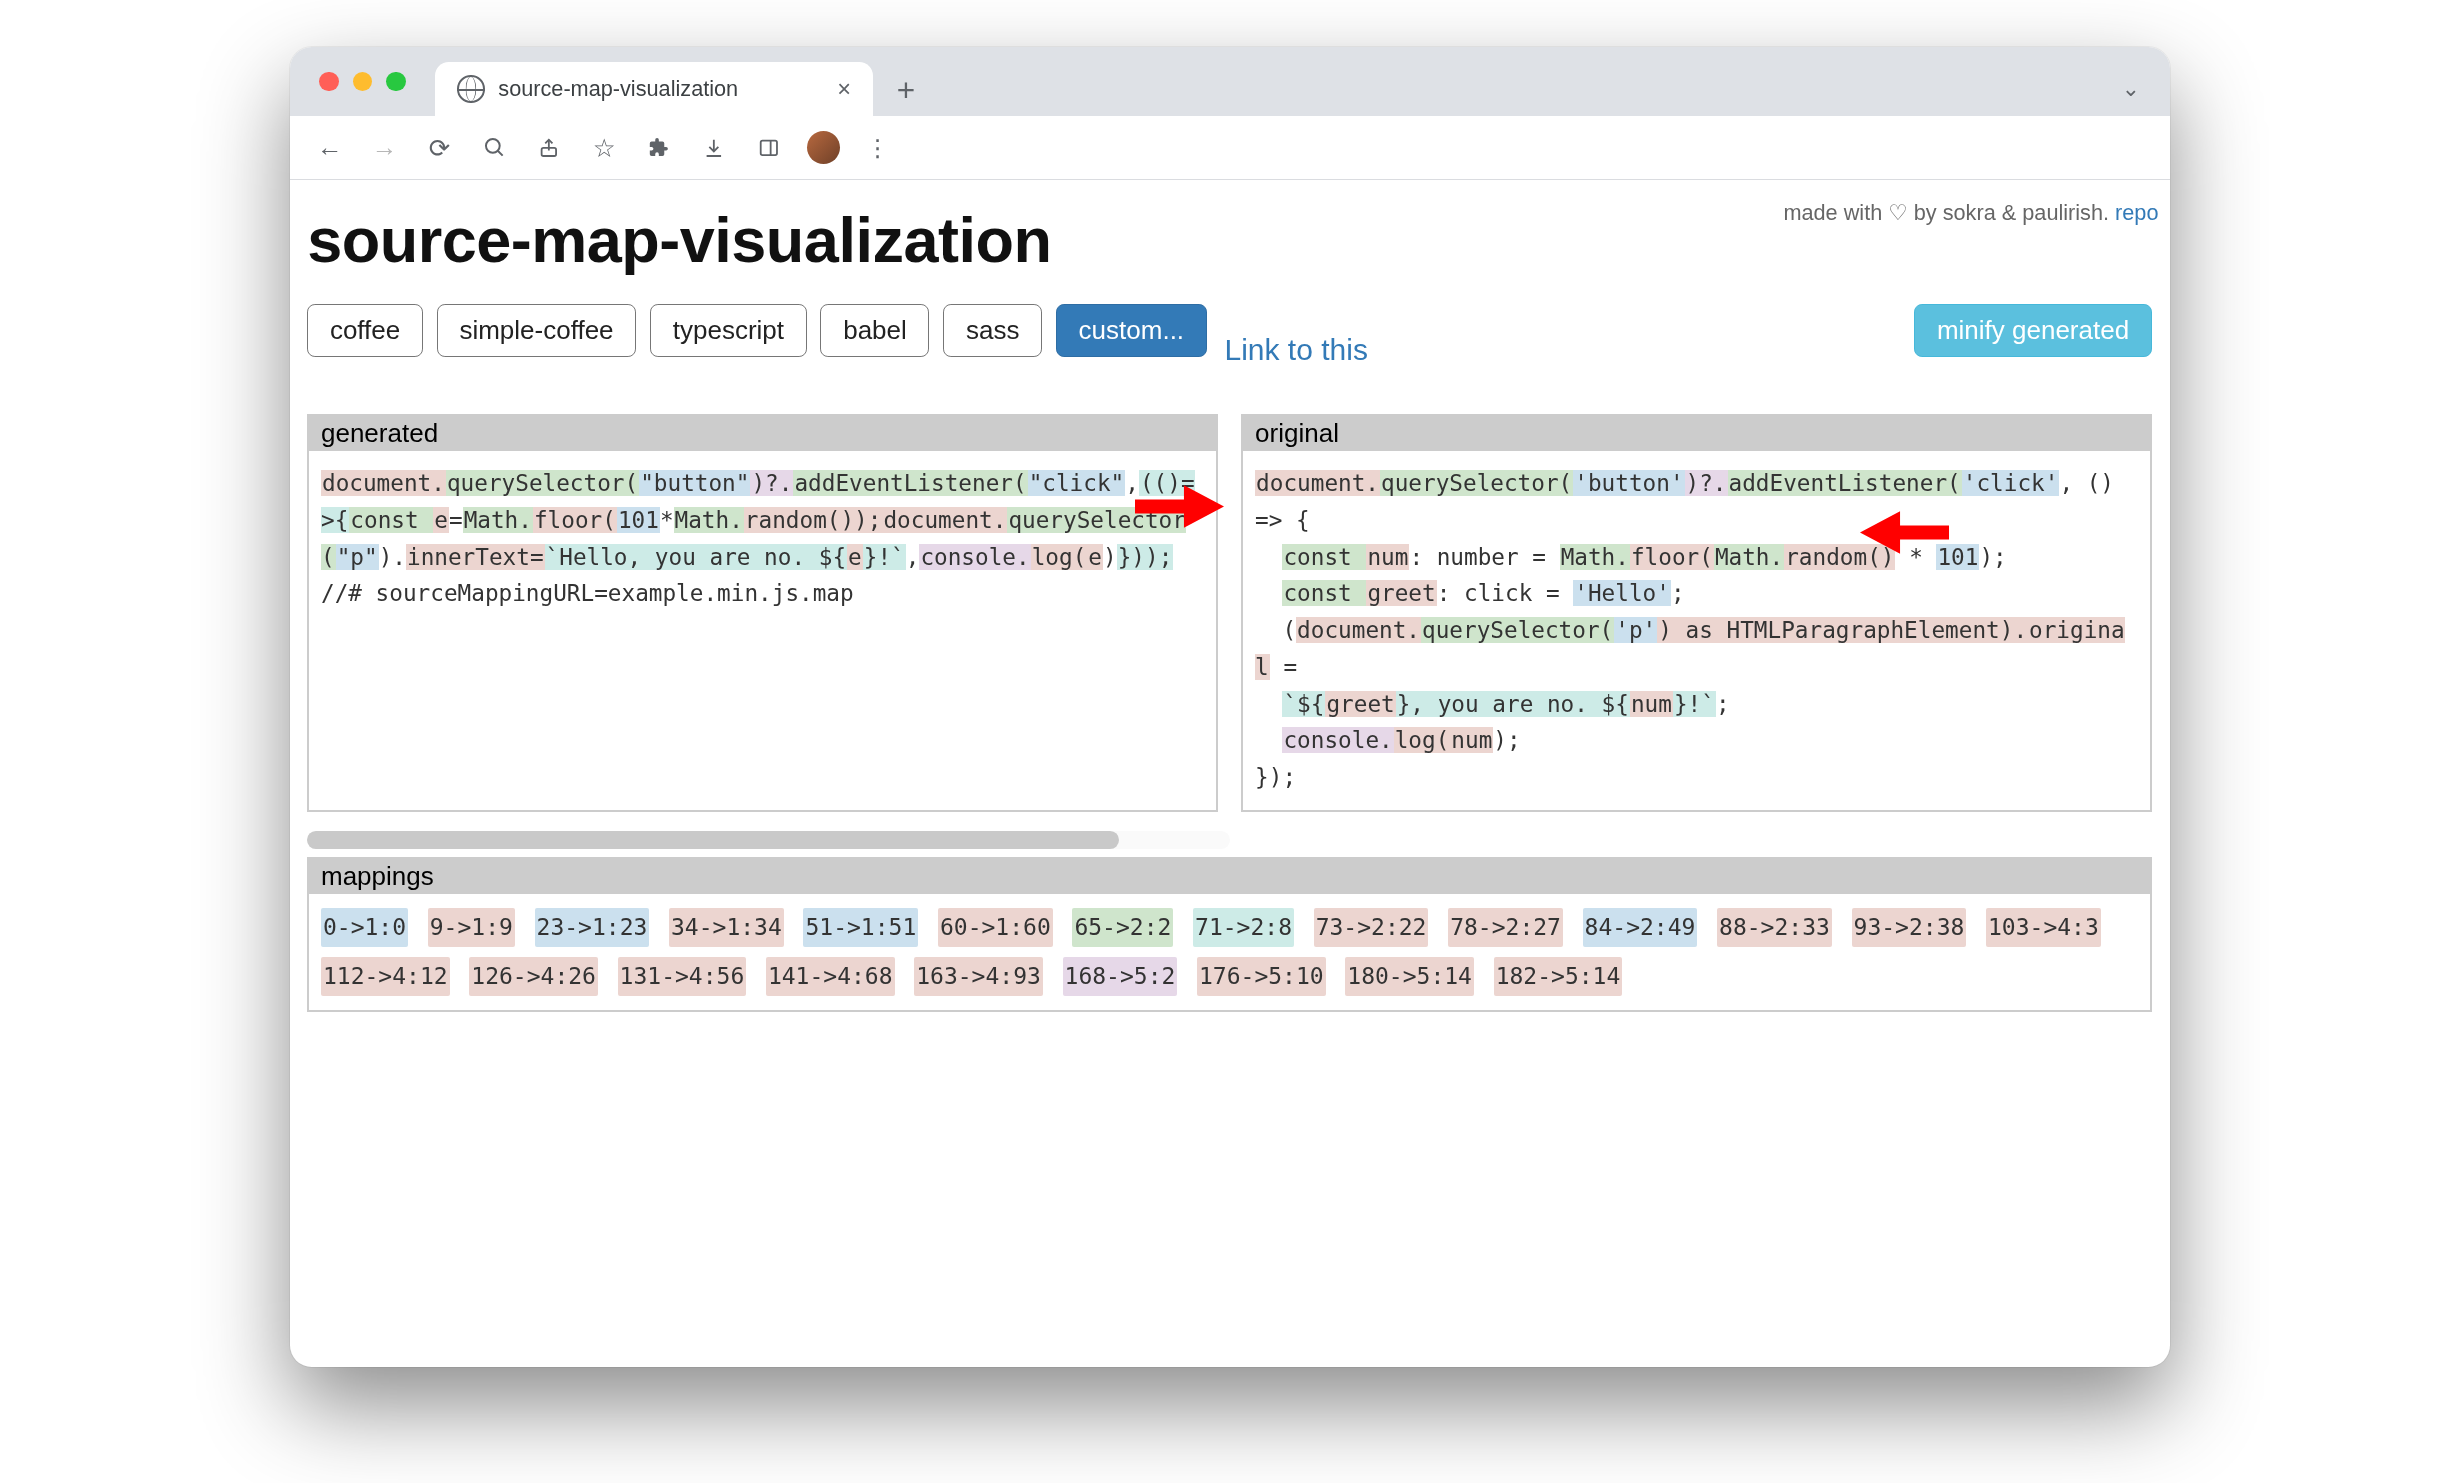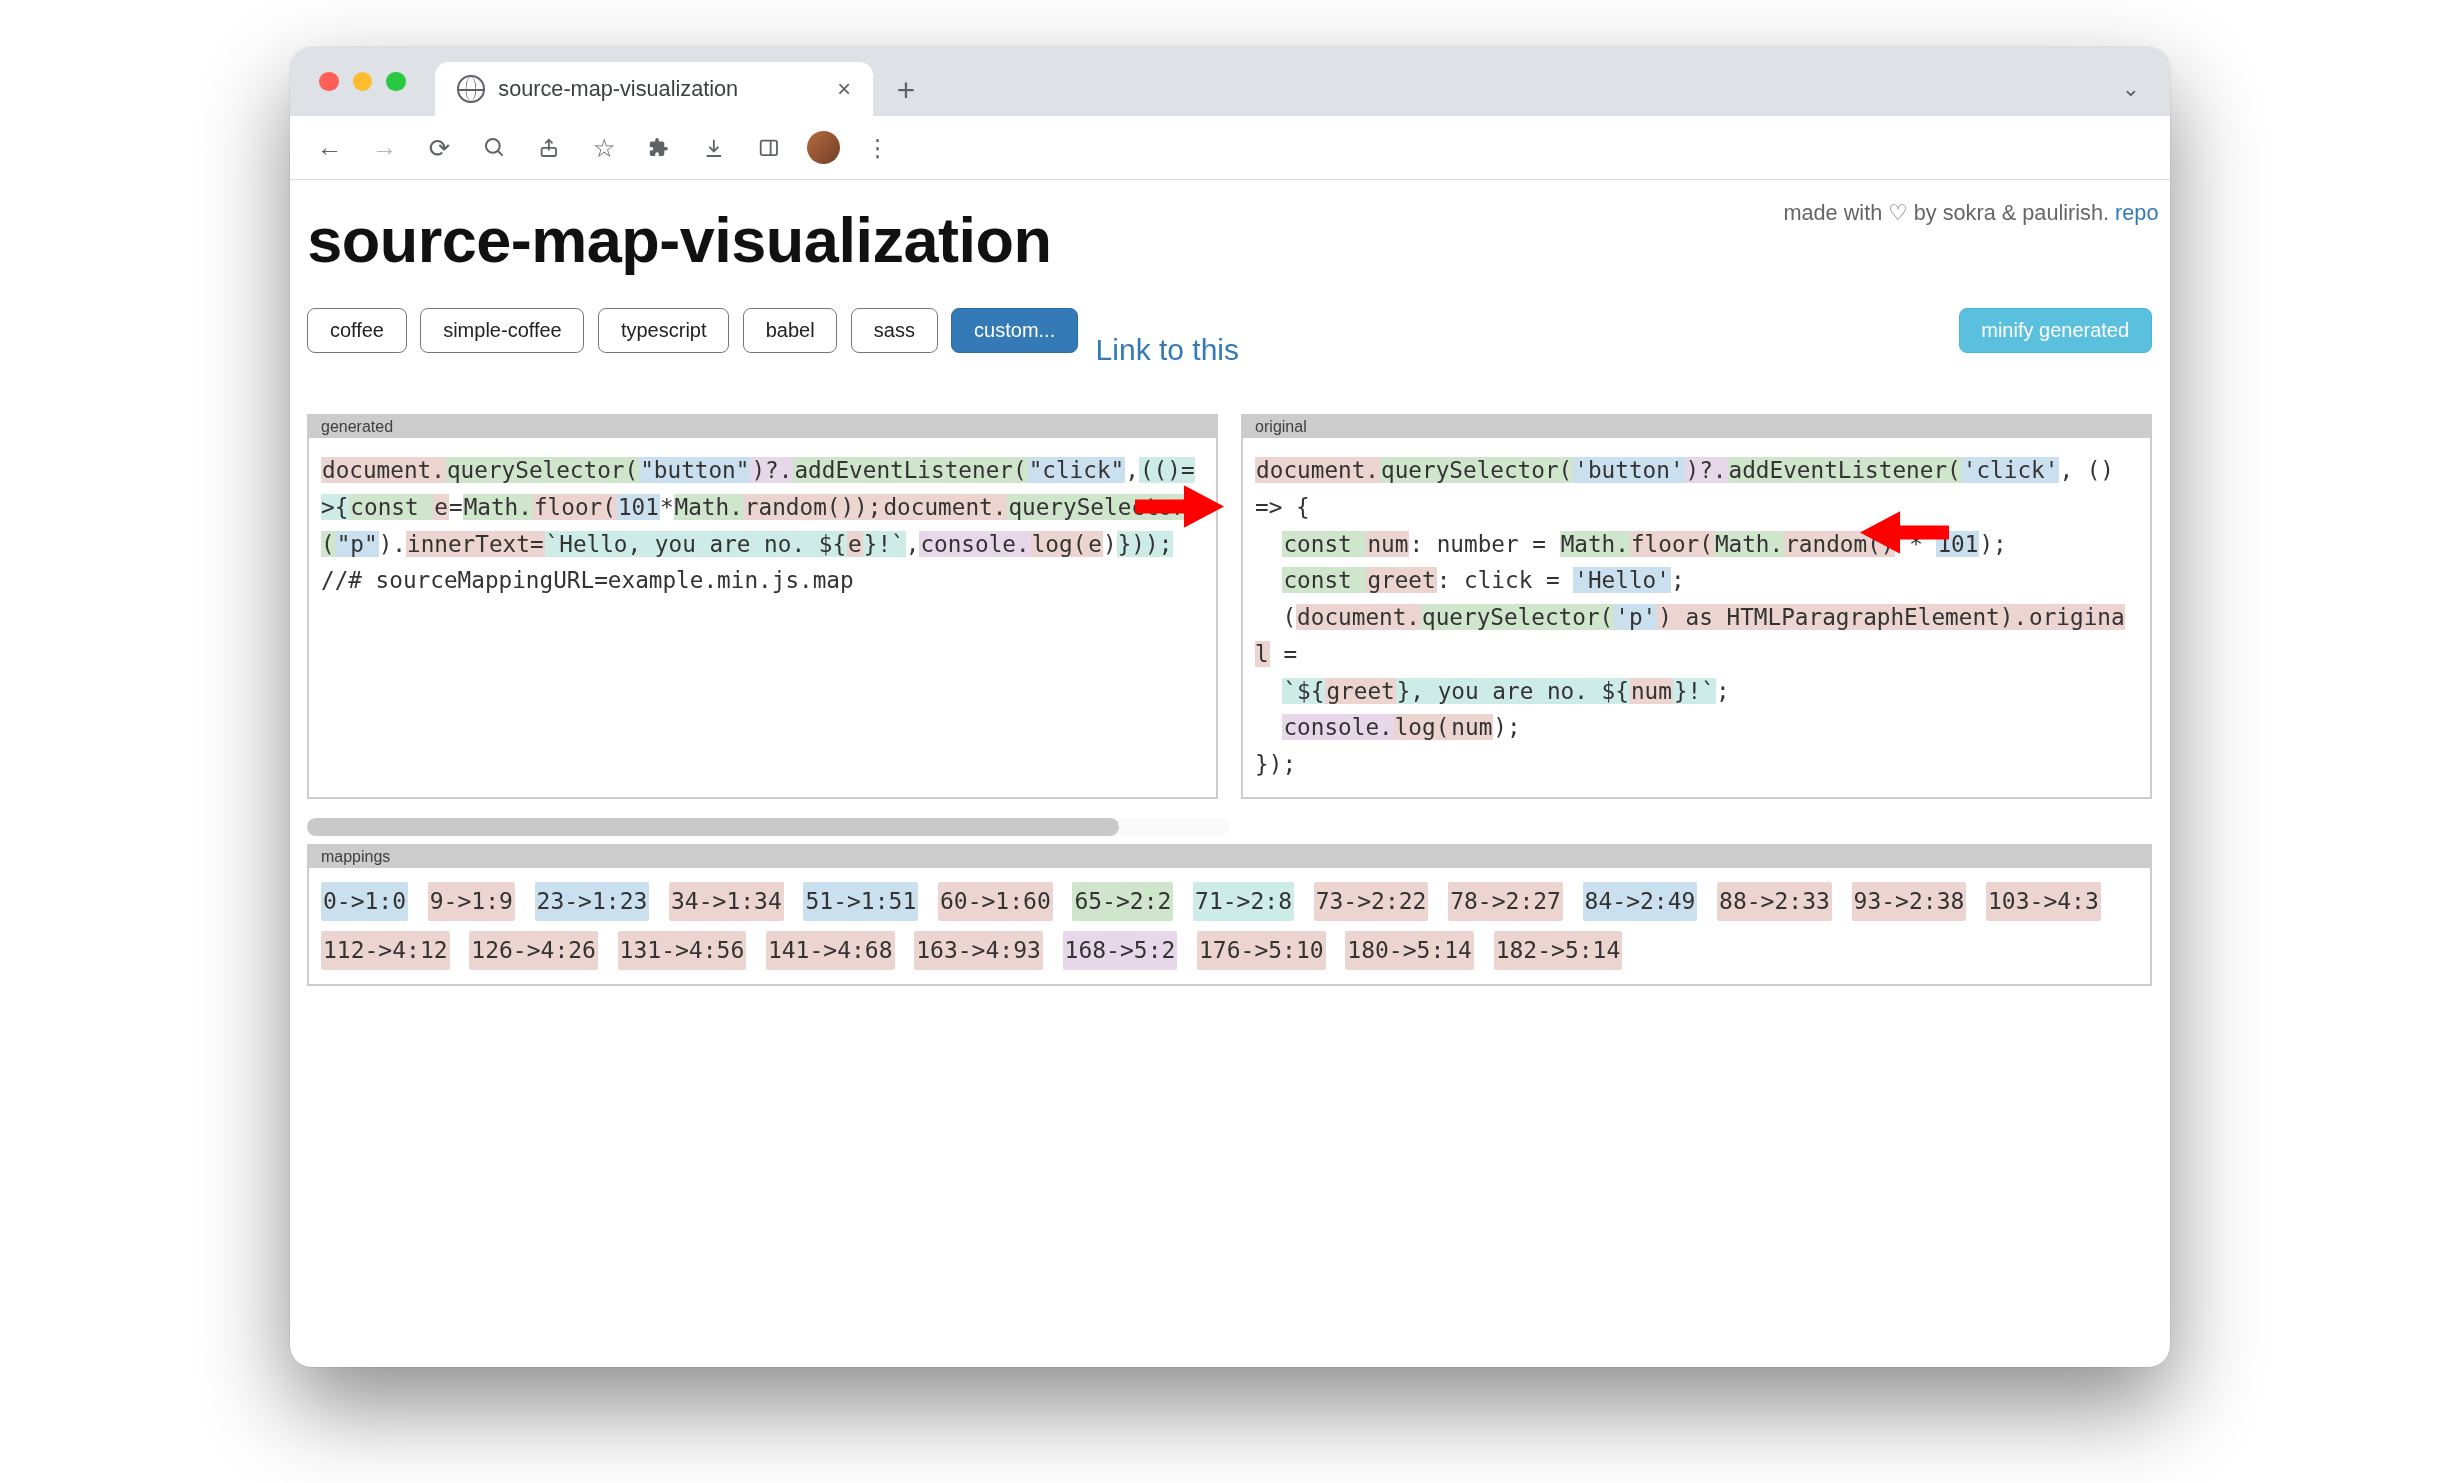--- a/index.html
+++ b/index.html
@@ -73,29 +73,29 @@
   .avatar{width:33px;height:33px;border-radius:50%;background:linear-gradient(135deg,#b8693f,#6f4028);}
   .kebab{font-size:23.6px;letter-spacing:2px;color:#5f6368;}
 
   
   .page{padding:17.7px 17.7px 0 17.7px;position:relative;height:calc(100% - 132px);box-sizing:border-box;}
   .credits{position:absolute;top:19.7px;right:11px;font-size:21.7px;color:#666;}
   .credits a{color:var(--link-blue);text-decoration:none;}
   h1{margin:5.9px 0 17.7px 0;font-size:63px;font-weight:700;letter-spacing:-0.5px;color:#111;}
 
   .btnrow{display:flex;align-items:center;gap:13.8px;margin-bottom:47px;}
-  .btn{padding:9.9px 21.7px;font-size:20px;border-radius:7.9px;border:1px solid var(--btn-border);background:var(--btn-face);color:#222;cursor:pointer;}
+  .btn{padding:9.9px 21.7px;font-size:26px;border-radius:7.9px;border:1px solid var(--btn-border);background:var(--btn-face);color:#222;cursor:pointer;}
   .btn.primary{background:var(--btn-primary);border-color:#2e6da4;color:#fff;}
   .btn.info{background:var(--btn-info);border-color:#46b8da;color:#fff;}
   .linkish{color:var(--link-blue);font-size:30px;text-decoration:none;margin-left:3.9px;margin-top:40px;}
   .btnrow .gap{flex:1;}
 
   .panes{display:flex;gap:23.6px;}
   .pane{flex:1;border:2px solid var(--pane-border);min-width:0;position:relative;}
-  .pane-h{background:var(--pane-header);color:#404040;font-size:16px;padding:2px 11.8px;}
+  .pane-h{background:var(--pane-header);color:#000000;font-size:26px;padding:2px 11.8px;}
   .pane-body{padding:13.8px 11.8px;font-family:Menlo,Consolas,monospace;font-size:22.7px;line-height:1.62;color:var(--code);white-space:pre-wrap;word-break:break-all;}
 
   
   .hscroll{height:17.7px;background:#fafafa;margin-top:19.7px;border-radius:8.9px;position:relative;width:50%;}
   .hscroll .thumb{position:absolute;left:0;top:0;bottom:0;width:88%;background:#c9c9c9;border-radius:8.9px;}
 
   .mappings{border:2px solid var(--pane-border);margin-top:7.9px;}
   .mappings .pane-h{background:var(--pane-header);}
   .map-body{padding:13.8px 11.8px;font-family:Menlo,Consolas,monospace;font-size:23px;line-height:1.7;color:var(--code);display:flex;flex-wrap:wrap;gap:9.9px 19.7px;}
   .map-body span{border-radius:2px;padding:0 2px;}

